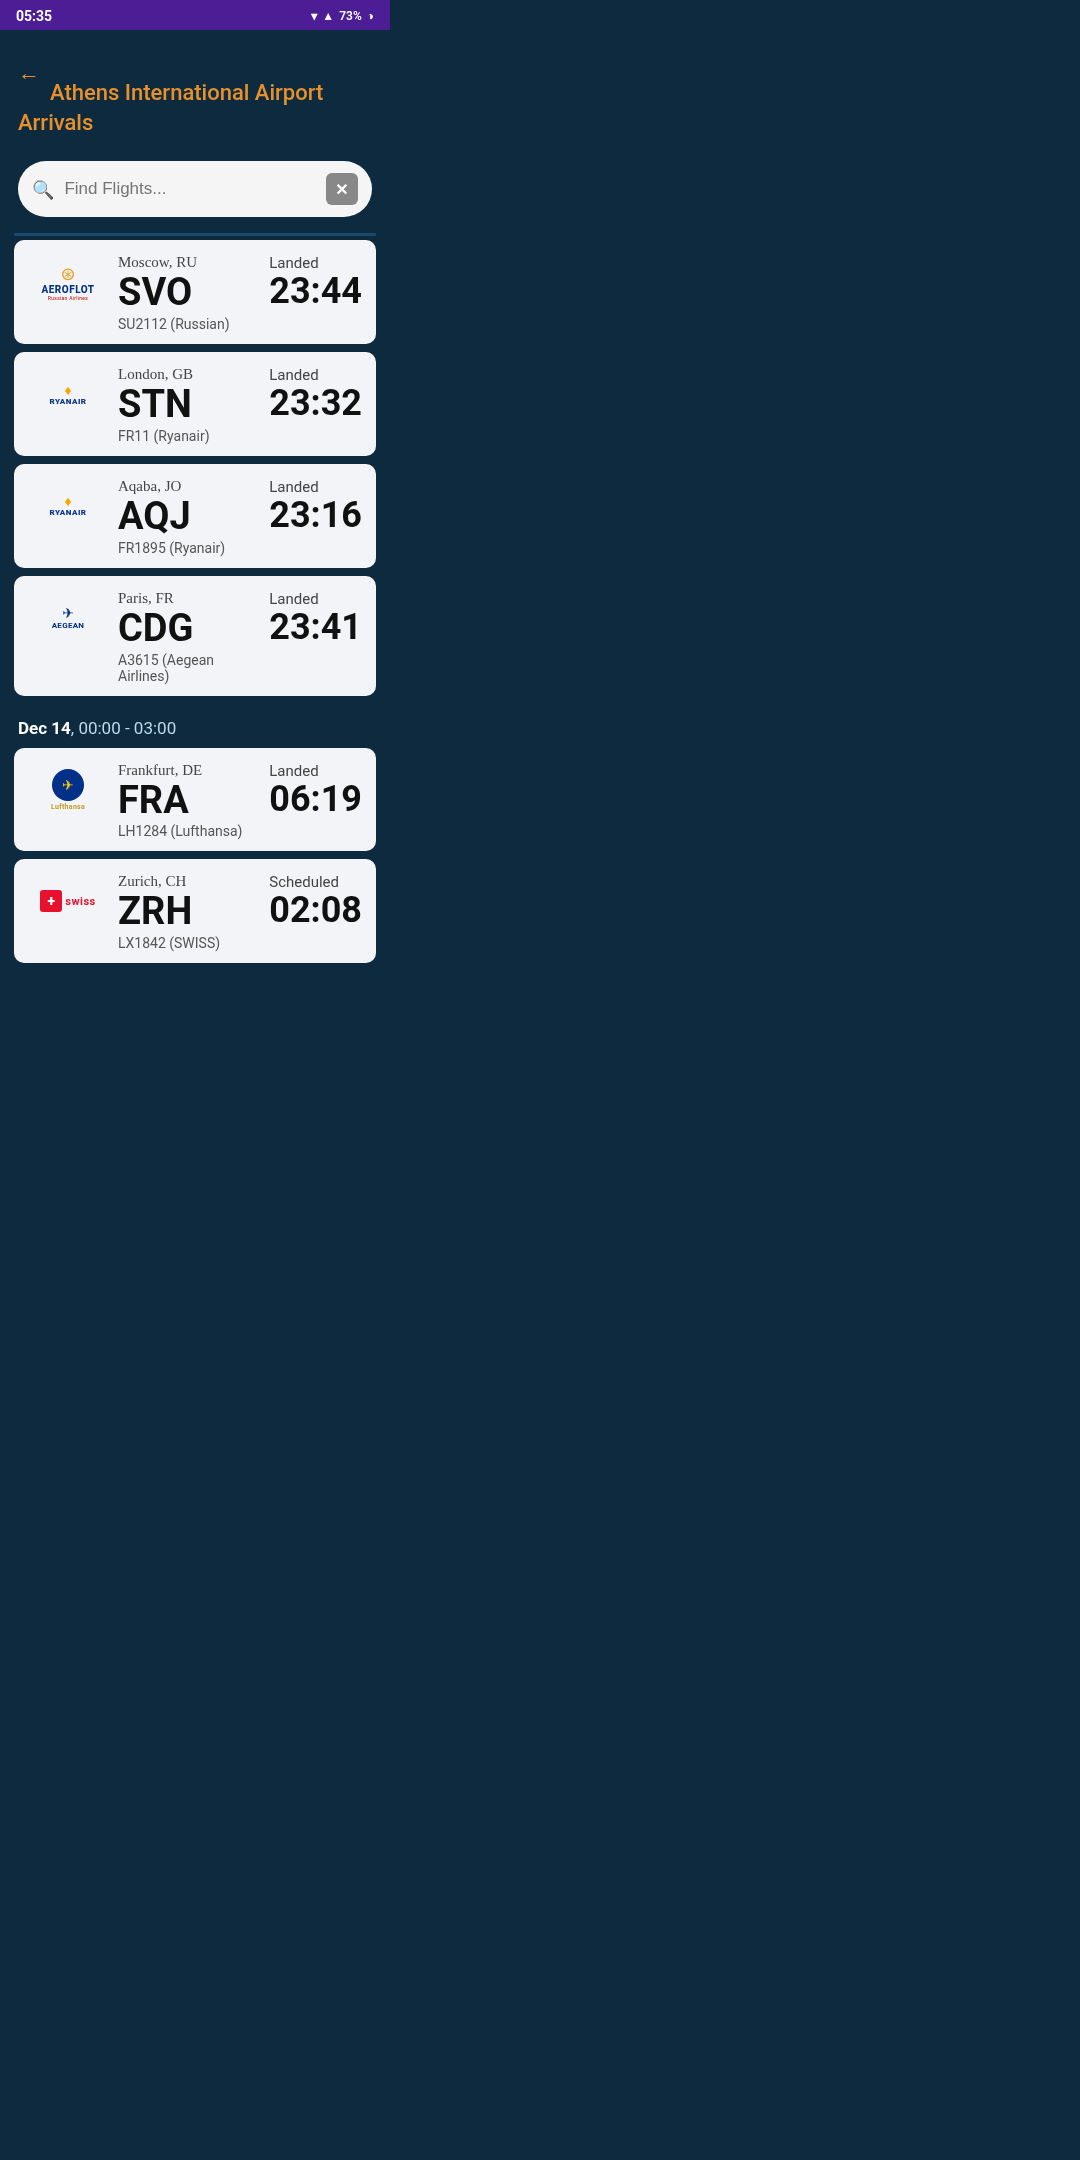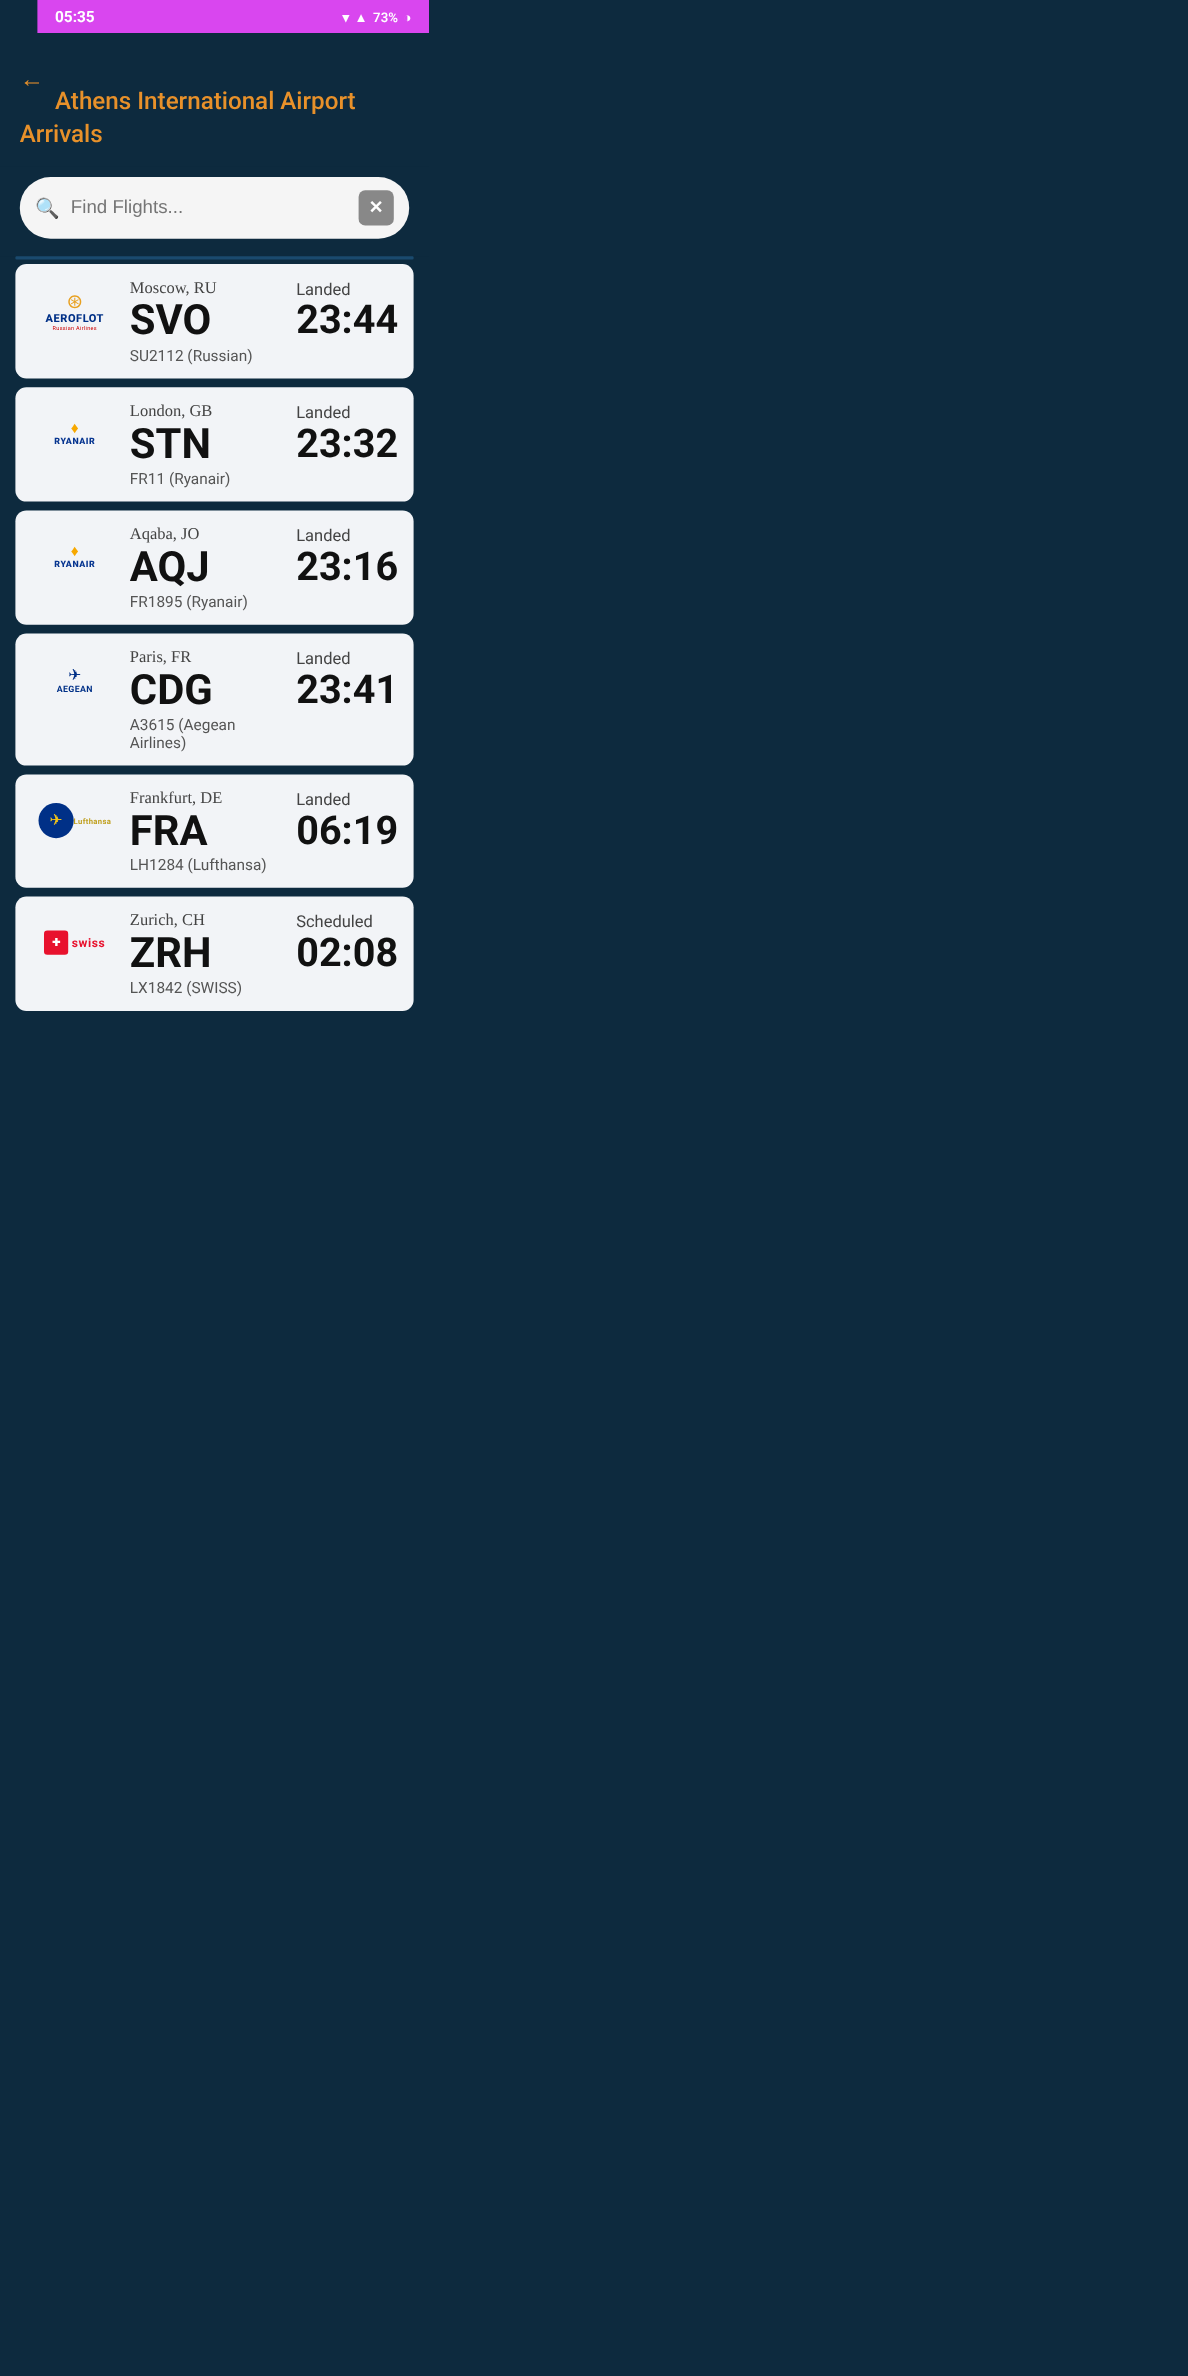--- a/index.html
+++ b/index.html
@@ -16,22 +16,21 @@
 
     
     .status-bar {
       display: flex;
       justify-content: space-between;
       align-items: center;
       padding: 8px 16px 6px 16px;
       font-size: 13px;
       font-weight: 600;
       color: #fff;
-      background: #d946ef;
-      margin-left: 34px;
+      background: #4c1d95;
     }
 
     .status-left { font-size: 14px; font-weight: 700; }
     .status-right {
       display: flex;
       align-items: center;
       gap: 5px;
       font-size: 13px;
     }
 
@@ -265,21 +264,21 @@
     }
     .aegean-logo .ae-text {
       font-size: 8px;
       font-weight: 700;
       color: #003087;
       letter-spacing: 0.3px;
     }
 
     .lufthansa-logo {
       display: flex;
-      flex-direction: row;
+      flex-direction: column;
       align-items: center;
     }
     .lufthansa-logo .lh-circle {
       width: 32px;
       height: 32px;
       background: #003087;
       border-radius: 50%;
       display: flex;
       align-items: center;
       justify-content: center;
@@ -409,20 +408,23 @@
       </div>
       <div class="flight-city">Paris, FR</div>
       <div class="flight-status">Landed</div>
       <div class="flight-code">CDG</div>
       <div class="flight-time">23:41</div>
       <div class="flight-number">A3615 (Aegean Airlines)</div>
     </div>
   </div>
 
   <div>
+    <div class="time-group-label">
+      <span class="date-bold">Dec 14</span><span>, 00:00  -  03:00</span>
+    </div>
 
     <div class="flight-card">
       <div class="airline-logo-cell">
         <div class="lufthansa-logo">
           <div class="lh-circle"></div>
           <div class="lh-text">Lufthansa</div>
         </div>
       </div>
       <div class="flight-city">Frankfurt, DE</div>
       <div class="flight-status">Landed</div>

